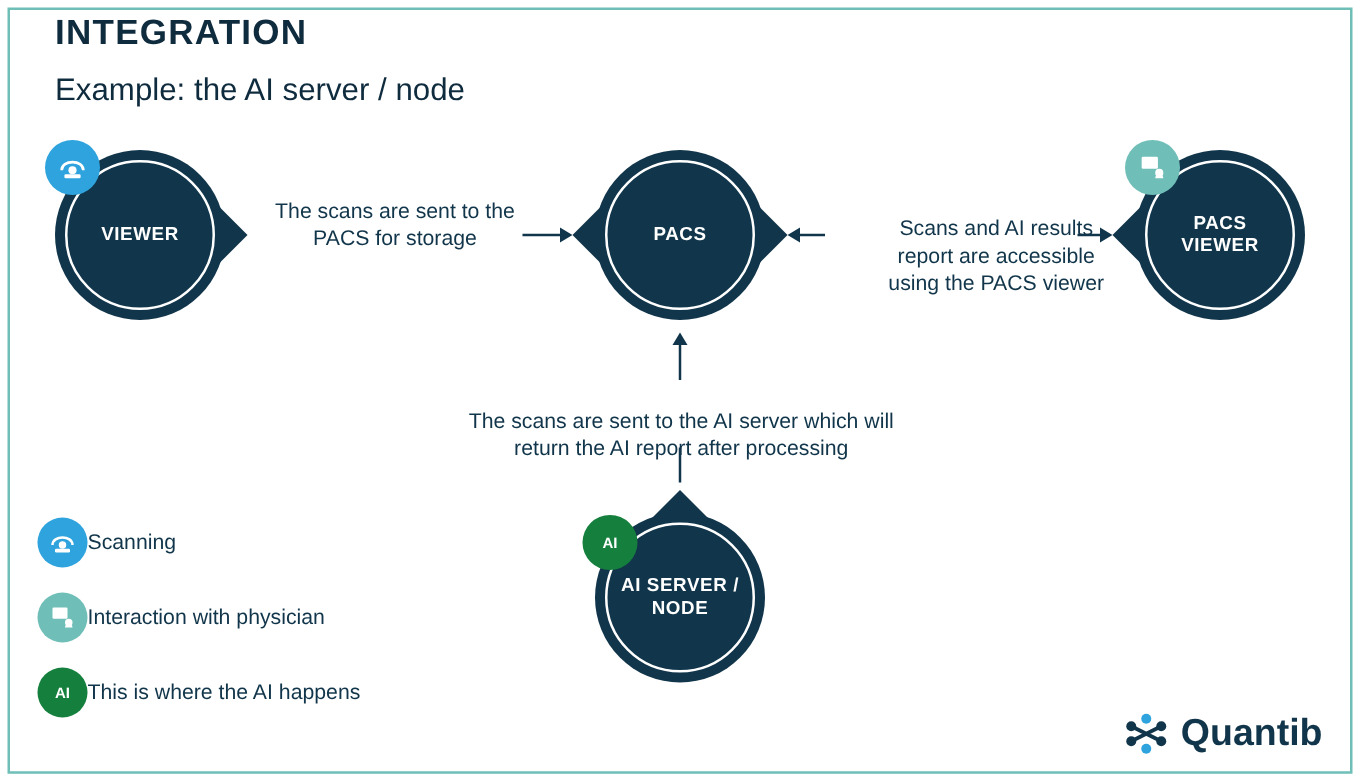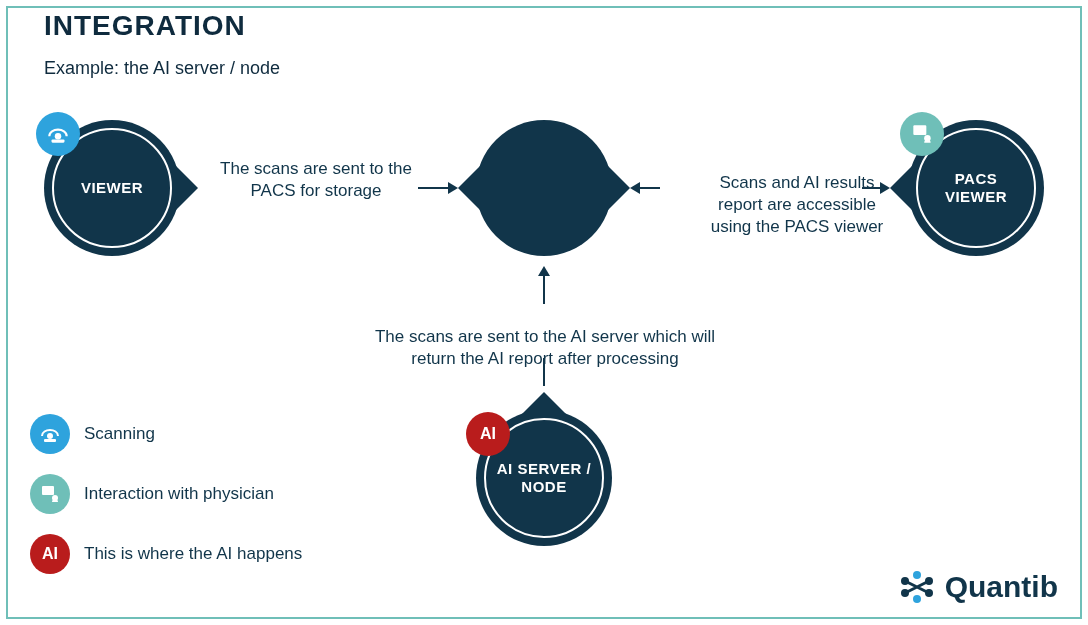--- a/index.html
+++ b/index.html
@@ -19,21 +19,21 @@
     position: absolute;
     left: 44px; top: 10px;
     font-weight: 800;
     letter-spacing: 1px;
     font-size: 28px;
     color: #0f2b3e;
   }
   .subtitle {
     position: absolute;
     left: 44px; top: 58px;
-    font-size: 18px;
+    font-size: 25px;
     color: #0f2b3e;
     font-weight: 400;
   }
   .node {
     position: absolute;
     width: 136px; height: 136px;
   }
   .teardrop {
     position: absolute;
     width: 136px; height: 136px;
@@ -113,21 +113,21 @@
     width: 44px; height: 44px;
     border-radius: 50%;
     display: flex;
     align-items: center;
     justify-content: center;
     color: #fff;
     font-weight: 700;
   }
   .icon-blue { background: #2ea3dd; }
   .icon-teal { background: #6fbfb8; }
-  .icon-orange { background: #b91c1c; font-size: 16px; }
+  .icon-orange { background: #15803d; font-size: 12px; }
   .edge-label {
     position: absolute;
     color: #11354a;
     font-size: 17px;
     text-align: center;
     line-height: 1.3;
   }
   .arrow {
     position: absolute;
     background: transparent;
@@ -156,21 +156,20 @@
     width: 0; height: 0;
     border-left: 6px solid transparent;
     border-right: 6px solid transparent;
     border-bottom: 10px solid #11354a;
   }
   .legend {
     position: absolute;
     left: 30px;
     display: flex;
     align-items: center;
-    gap: 14px;
   }
   .legend-icon {
     width: 40px; height: 40px;
     border-radius: 50%;
     display: flex;
     align-items: center;
     justify-content: center;
     color: #fff;
     font-weight: 700;
     flex-shrink: 0;
@@ -210,20 +209,23 @@
     <svg width="26" height="26" viewBox="0 0 24 24" fill="none">
       <path d="M4 14 C4 10 8 8 12 8 C16 8 20 10 20 14" stroke="#fff" stroke-width="2" fill="none"></path>
       <circle cx="12" cy="14" r="3" fill="#fff"></circle>
       <rect x="6" y="17" width="12" height="3" rx="1" fill="#fff"></rect>
     </svg>
   </div>
 </div>
 
 <div class="node" style="left:476px; top:120px;">
   <div class="teardrop both-tail"></div>
+  <div class="teardrop-inner">
+    <span class="node-label">PACS</span>
+  </div>
 </div>
 
 <div class="node" style="left:908px; top:120px;">
   <div class="teardrop left-tail"></div>
   <div class="teardrop-inner">
     <span class="node-label">PACS VIEWER</span>
   </div>
   <div class="node-icon icon-teal" style="left:-8px; top:-8px;">
     <svg width="26" height="26" viewBox="0 0 24 24" fill="none">
       <rect x="4" y="4" width="12" height="9" rx="1" fill="#fff"></rect>

